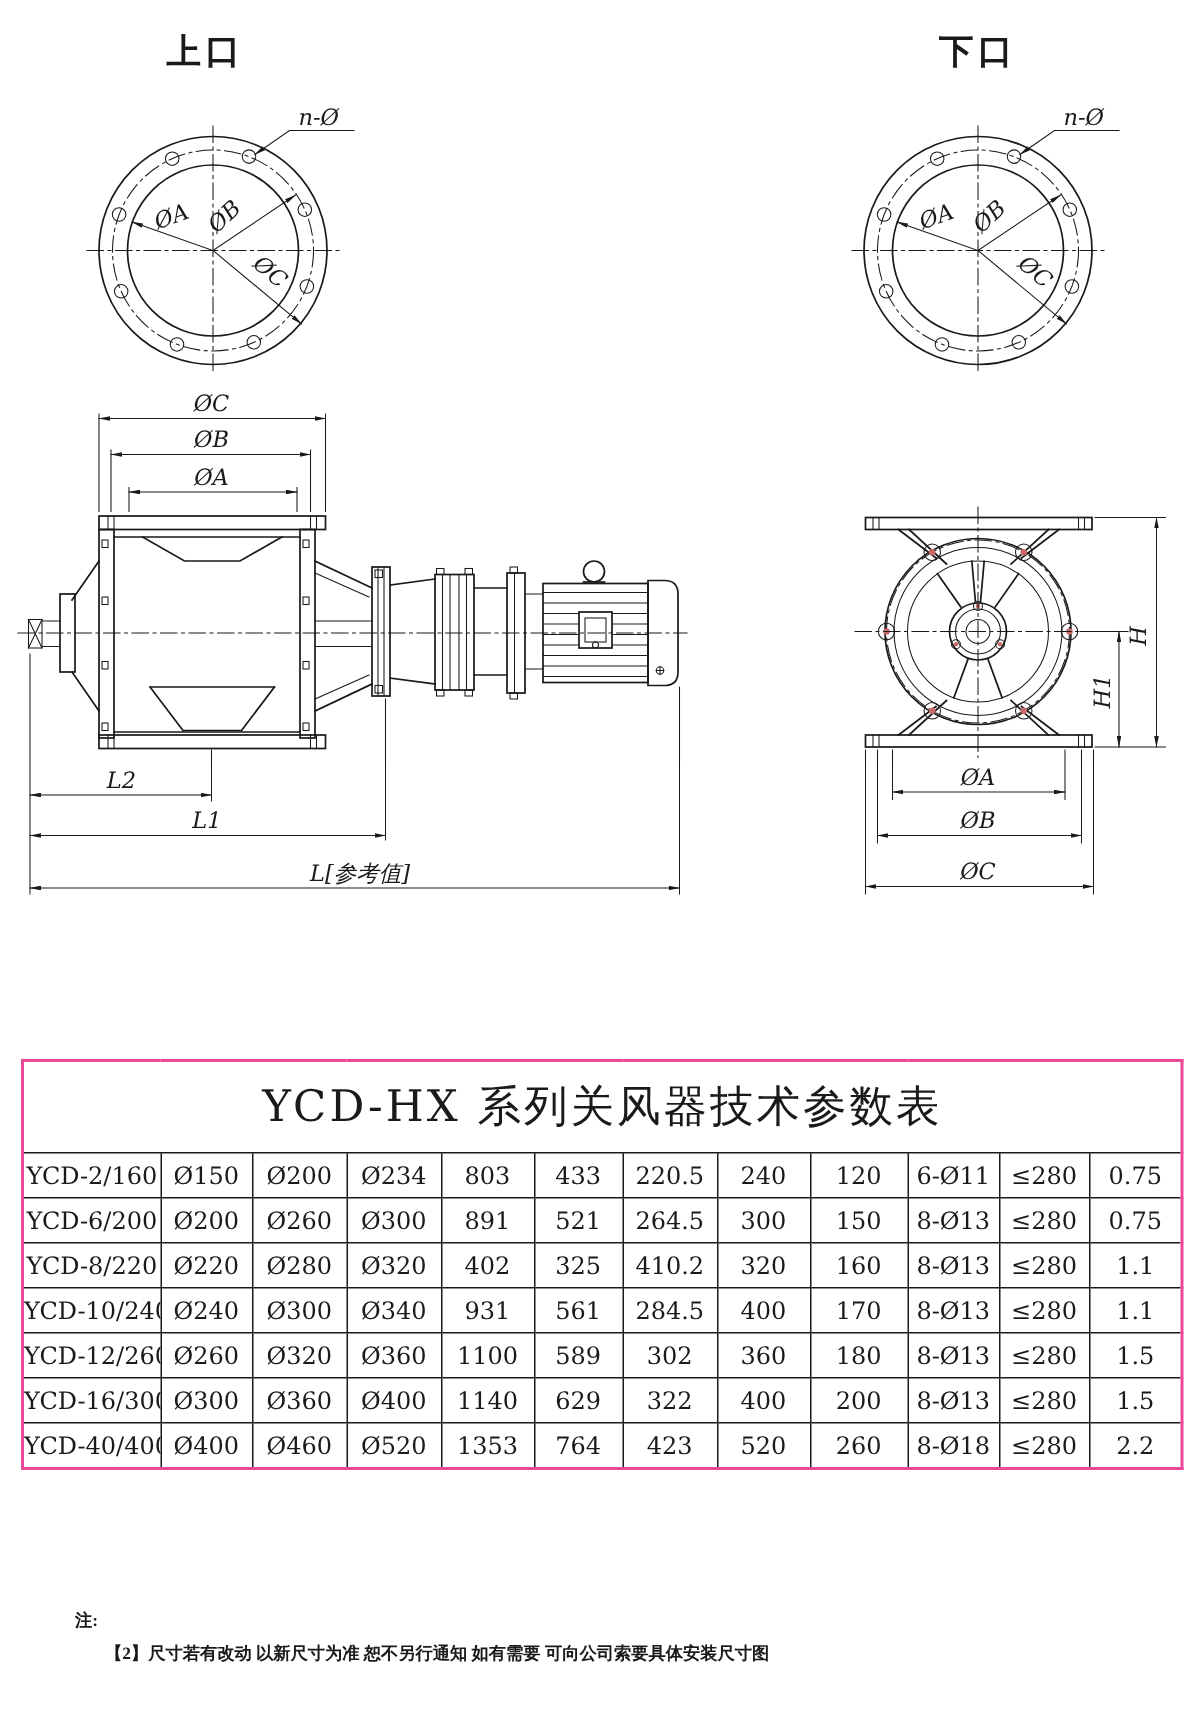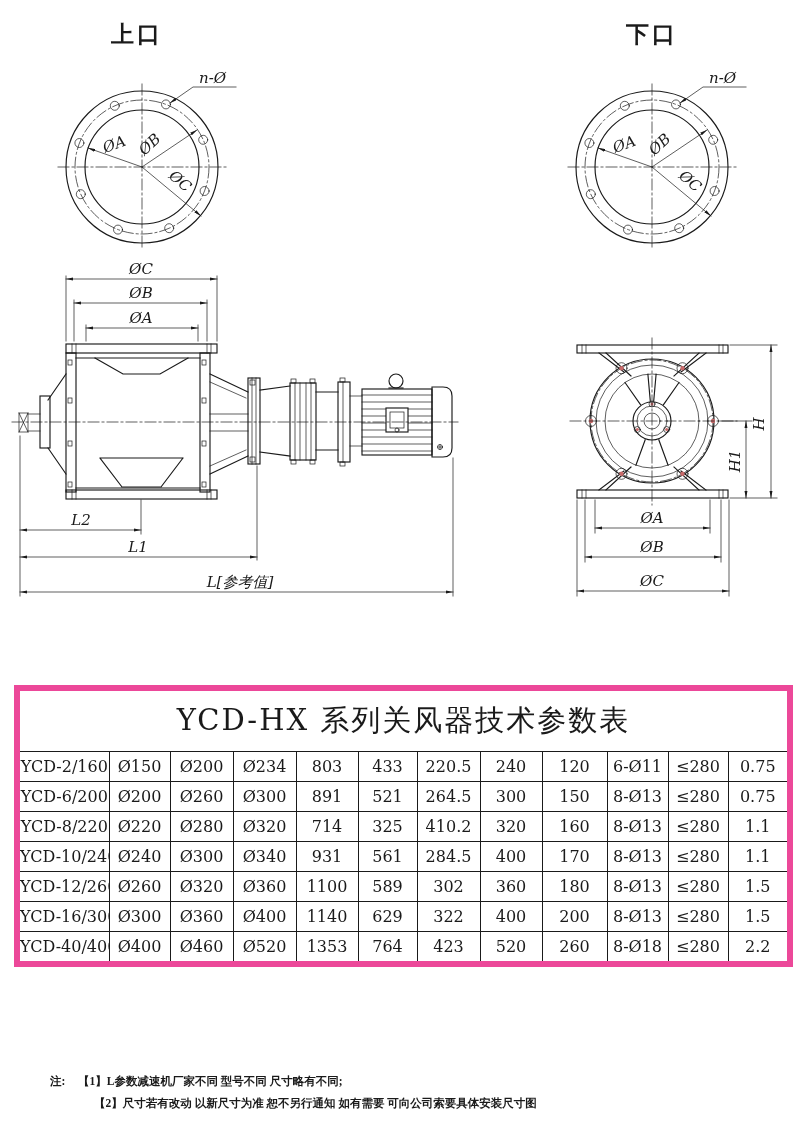--- a/index.html
+++ b/index.html
@@ -8,39 +8,39 @@
   svg.sheet{position:absolute;left:0;top:0}
   
   .main{stroke:#1a1a1a;stroke-width:1.15;fill:none;stroke-linecap:square}
   .thin{stroke:#1a1a1a;stroke-width:0.7;fill:none;stroke-linecap:square}
   .cl{stroke-dasharray:11 3 2 3}
   .bolt-dot{fill:#c96a6a;stroke:none}
   .wh{fill:#ffffff}
   .dimtxt{font:italic 15px "DejaVu Serif",serif;fill:#1a1a1a}
   .porttxt{font:bold 23px "Liberation Serif",serif;fill:#1a1a1a;letter-spacing:3px}
   
-  .spec-table{position:absolute;left:14px;top:685px;width:773px;border-collapse:collapse;
-              table-layout:fixed;border:6px solid #ec4899}
+  .spec-table{position:absolute;left:14px;top:706px;width:773px;border-collapse:collapse;
+              table-layout:fixed;border:2px solid #ec4899}
   .spec-table th,.spec-table td{border:1px solid #1a1a1a;overflow:hidden;white-space:nowrap;
               font-family:"DejaVu Serif",serif;font-weight:normal;padding:0;text-align:center}
   .t-title{height:60px;font-size:29px;letter-spacing:2px;font-family:"Liberation Serif",serif}
   .hdr{height:29px;font-size:19px}
   .hdr-model{font-size:15px;font-family:"Liberation Serif",serif}
   .hdr-2line{font-size:10px;line-height:1.1;font-family:"Liberation Serif",serif}
   .spec-table td{height:29px;font-size:16px}
   .c0{text-align:left;padding-left:5px;font-size:14px}
   .c6,.c9{text-align:left;padding-left:4px}
   .c10{text-align:right;padding-right:5px}
   .c11{text-align:left;padding-left:8px}
   
   .notes{position:absolute;left:50px;top:1070px;font-family:"Liberation Serif",serif;
          font-weight:bold;font-size:11.5px;line-height:1.95;white-space:nowrap}
   .notes .row{display:flex}
   .notes .pfx{width:28px;flex:none}
-  .notes .indent{margin-left:44px}
+  .notes .indent{margin-left:20px}
 </style>
 </head>
 <body>
 
 <svg class="sheet" width="800" height="665" viewBox="0 0 800 665">
   <defs>
     <marker id="arr" viewBox="0 0 10 4" refX="9.5" refY="2" markerWidth="11" markerHeight="4.4" orient="auto-start-reverse">
       <path d="M0,0 L10,2 L0,4 Z" fill="#1a1a1a"></path>
     </marker>
     <g id="flange-geom">
@@ -270,21 +270,21 @@
         <td class="c8">150</td>
         <td class="c9">8-Ø13</td>
         <td class="c10">≤280</td>
         <td class="c11">0.75</td>
       </tr>
       <tr>
         <td class="c0">YCD-8/220</td>
         <td class="c1">Ø220</td>
         <td class="c2">Ø280</td>
         <td class="c3">Ø320</td>
-        <td class="c4">714</td>
+        <td class="c4">402</td>
         <td class="c5">325</td>
         <td class="c6">410.2</td>
         <td class="c7">320</td>
         <td class="c8">160</td>
         <td class="c9">8-Ø13</td>
         <td class="c10">≤280</td>
         <td class="c11">1.1</td>
       </tr>
       <tr>
         <td class="c0">YCD-10/240</td>
@@ -341,18 +341,17 @@
         <td class="c9">8-Ø18</td>
         <td class="c10">≤280</td>
         <td class="c11">2.2</td>
       </tr>
     </tbody>
 </table>
 
 <div class="notes">
   <div class="row">
     <span class="pfx">注:</span>
-    <span>【1】L参数减速机厂家不同 型号不同 尺寸略有不同;</span>
   </div>
   <div class="row indent">
     <span>【2】尺寸若有改动 以新尺寸为准 恕不另行通知 如有需要 可向公司索要具体安装尺寸图</span>
   </div>
 </div>
 
 </body></html>

